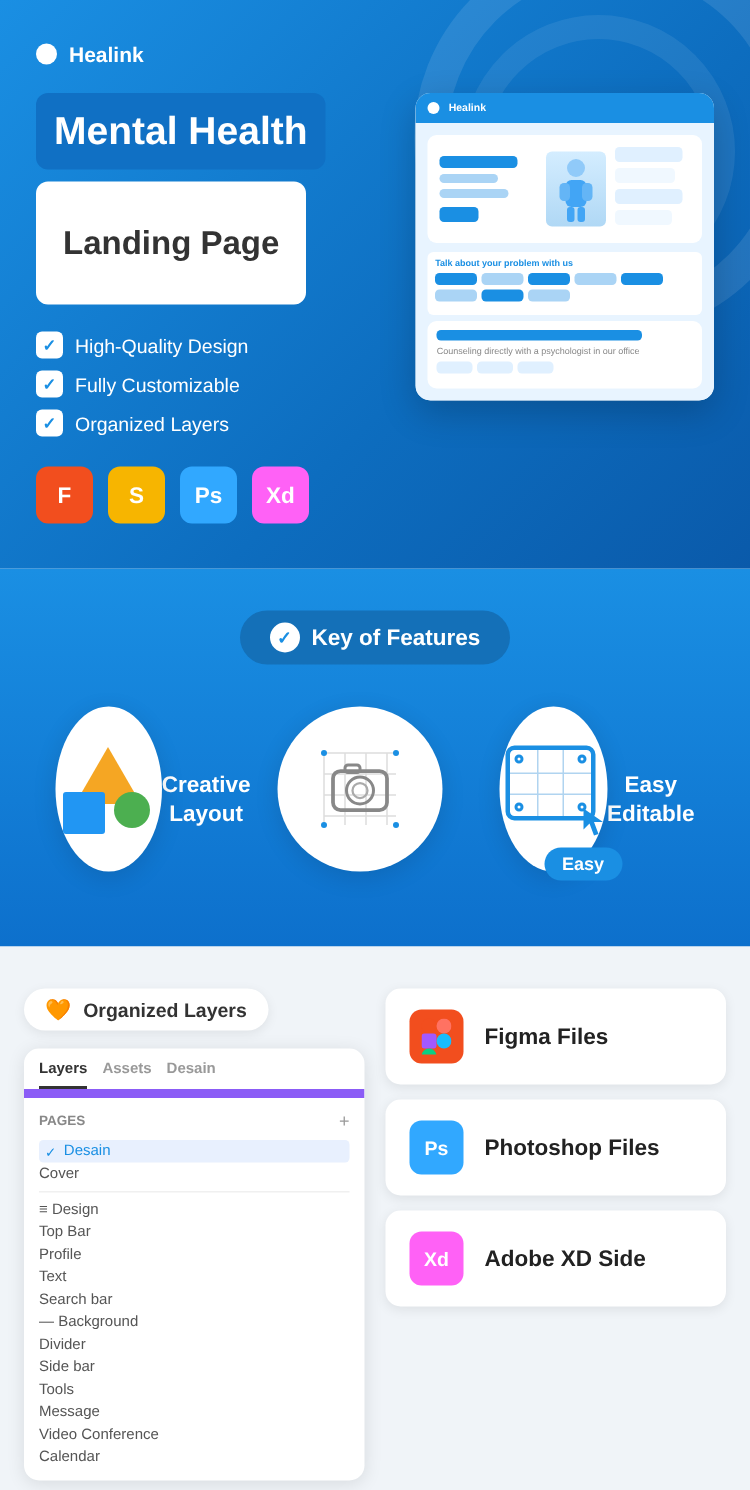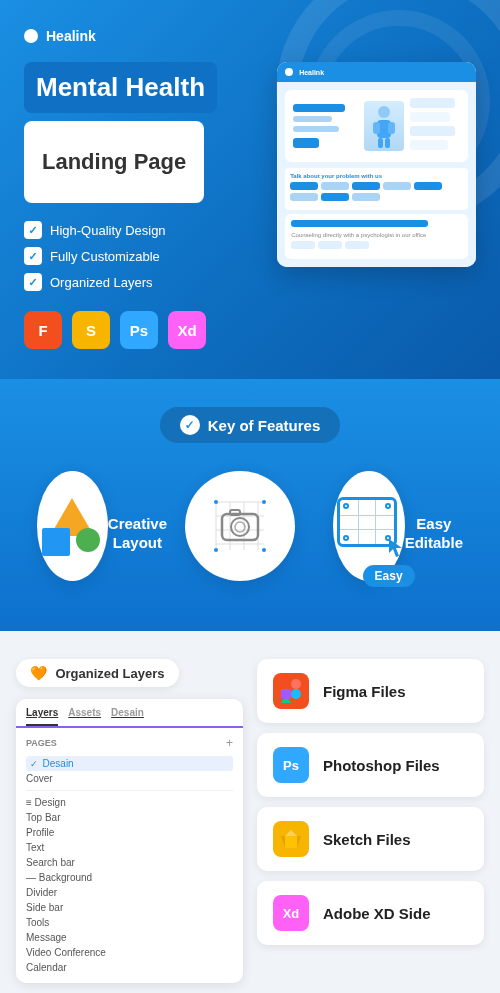--- a/index.html
+++ b/index.html
@@ -390,24 +390,23 @@
     .layers-panel {
       background: white;
       border-radius: 10px;
       overflow: hidden;
       box-shadow: 0 2px 12px rgba(0,0,0,0.1);
       font-size: 10px;
       color: #333;
     }
     .layers-panel-tabs {
       display: flex;
-      border-bottom: 2px solid #8b5cf6;
+      border-bottom: 6px solid #8b5cf6;
       padding: 8px 10px 0;
       gap: 10px;
-      text-decoration: underline;
     }
     .lp-tab {
       font-size: 10px;
       font-weight: 600;
       padding-bottom: 6px;
       color: #999;
     }
     .lp-tab.active {
       color: #333;
       border-bottom: 2px solid #333;
@@ -700,32 +699,20 @@
           </svg>
         </div>
         <span class="file-name">Figma Files</span>
       </div>
 
       <div class="file-card">
         <div class="file-icon ps" style="font-family:Arial; font-size:13px; font-weight:800;">Ps</div>
         <span class="file-name">Photoshop Files</span>
       </div>
 
-      <div class="file-card">
-        <div class="file-icon sketch">
-          <svg width="22" height="20" viewBox="0 0 22 20">
-            <polygon points="11,1 21,7 17,19 5,19 1,7" fill="#f7b500"></polygon>
-            <polygon points="11,1 5,7 17,7" fill="#ffd060"></polygon>
-            <polygon points="5,7 1,7 5,19" fill="#e8a200"></polygon>
-            <polygon points="17,7 21,7 17,19" fill="#e8a200"></polygon>
-            <polygon points="5,7 17,7 17,19 5,19" fill="#ffc200"></polygon>
-          </svg>
-        </div>
-        <span class="file-name">Sketch Files</span>
-      </div>
 
       <div class="file-card">
         <div class="file-icon xd" style="font-family:Arial; font-size:13px; font-weight:800;">Xd</div>
         <span class="file-name">Adobe XD Side</span>
       </div>
     </div>
 
   </div>
 </section>
 

